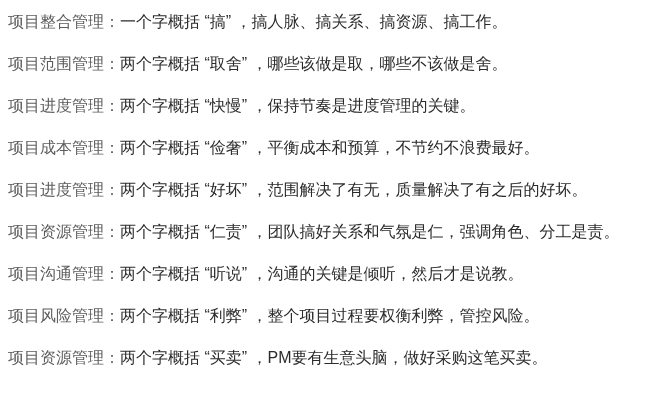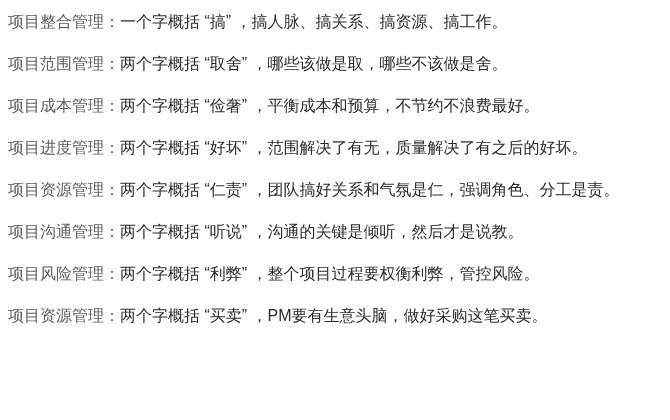--- a/index.html
+++ b/index.html
@@ -40,20 +40,21 @@
 </style>
 </head>
 <body>
 
 <main class="doc">
   <div id="notes-list">
   <p class="note-line"><span class="ka-label">项目整合管理：</span><span class="note-content">一个字概括 “搞” ，搞人脉、搞关系、搞资源、搞工作。</span></p>
 
   <p class="note-line"><span class="ka-label">项目范围管理：</span><span class="note-content">两个字概括 “取舍” ，哪些该做是取，哪些不该做是舍。</span></p>
 
+  <p class="note-line"><span class="ka-label">项目进度管理：</span><span class="note-content">两个字概括 “快慢” ，保持节奏是进度管理的关键。</span></p>
 
   <p class="note-line"><span class="ka-label">项目成本管理：</span><span class="note-content">两个字概括 “俭奢” ，平衡成本和预算，不节约不浪费最好。</span></p>
 
   <p class="note-line"><span class="ka-label">项目进度管理：</span><span class="note-content">两个字概括 “好坏” ，范围解决了有无，质量解决了有之后的好坏。</span></p>
 
   <p class="note-line"><span class="ka-label">项目资源管理：</span><span class="note-content">两个字概括 “仁责” ，团队搞好关系和气氛是仁，强调角色、分工是责。</span></p>
 
   <p class="note-line"><span class="ka-label">项目沟通管理：</span><span class="note-content">两个字概括 “听说” ，沟通的关键是倾听，然后才是说教。</span></p>
 
   <p class="note-line"><span class="ka-label">项目风险管理：</span><span class="note-content">两个字概括 “利弊” ，整个项目过程要权衡利弊，管控风险。</span></p>

